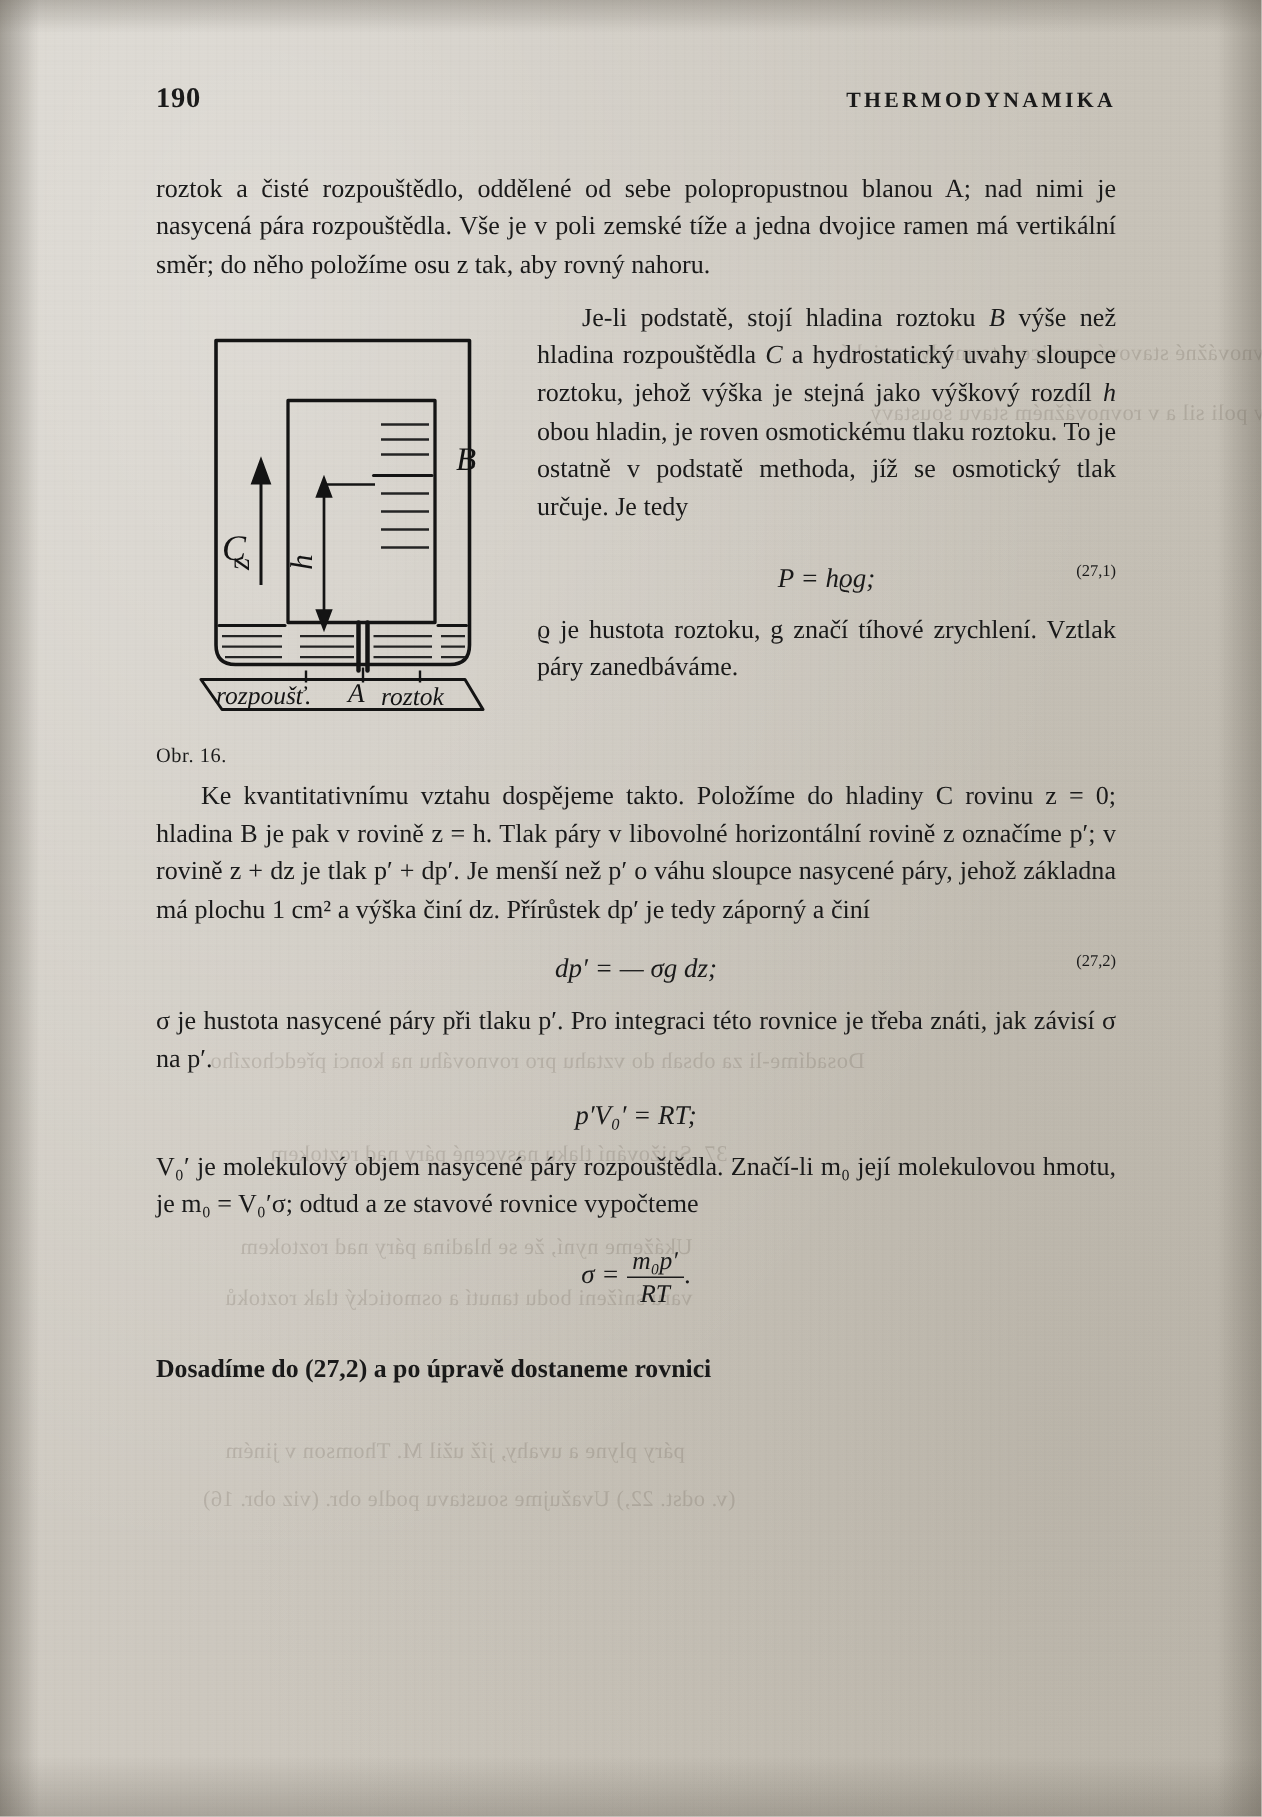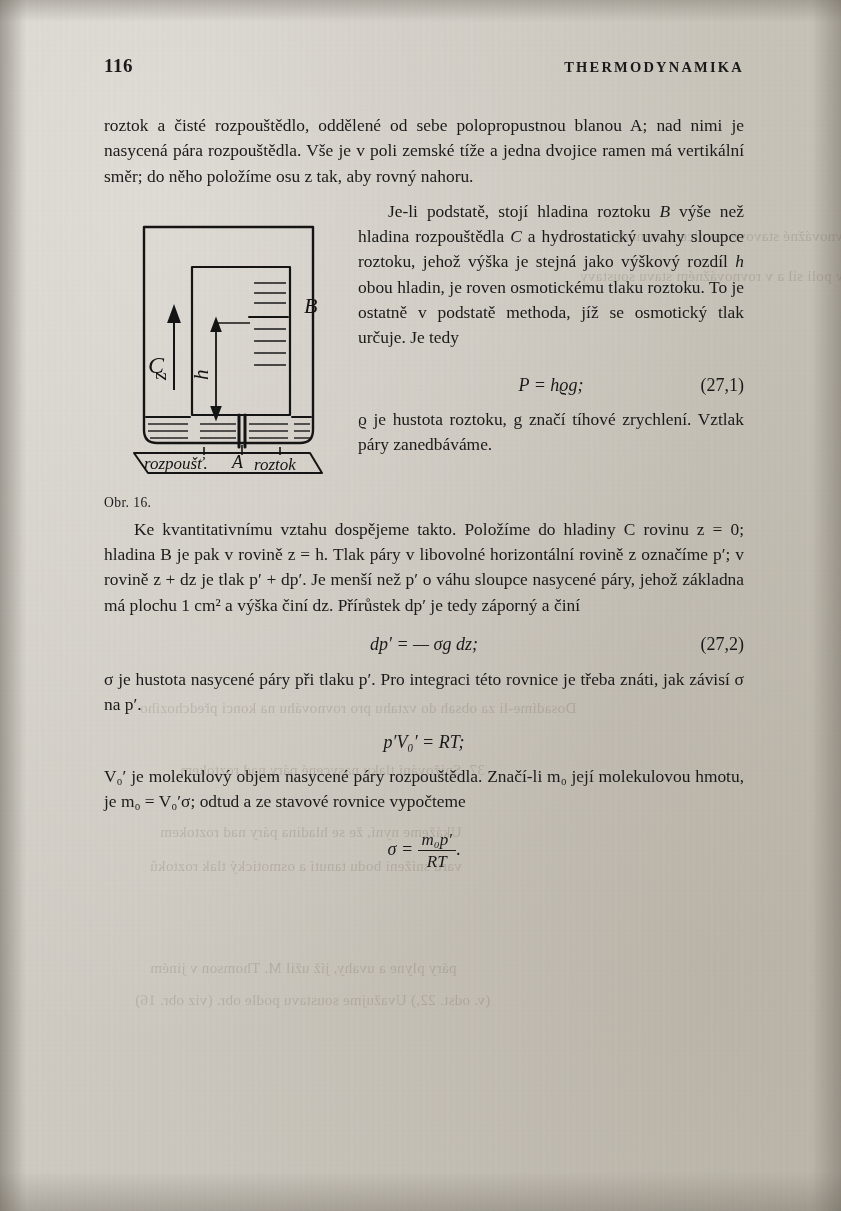--- a/index.html
+++ b/index.html
@@ -108,21 +108,21 @@
   .eq {
     text-align: center;
     font-size: 18px;
     margin: 24px 0 11px 0;
     position: relative;
   }
   .eqnum {
     position: absolute;
     right: 0;
     font-style: normal;
-    font-size: 18px;
+    font-size: 11px;
   }
   .frac {
     display: inline-block;
     vertical-align: middle;
     line-height: 1.12;
     font-size: 17px;
   }
   .frac .num { display: block; padding: 0 4px 1px 4px; border-bottom: 1.3px solid #1a1a1a; }
   .frac .den { display: block; padding: 1px 4px 0 4px; }
 
@@ -154,21 +154,21 @@
 <div class="bleed" style="left:140px; top:700px;">Dosadíme-li za obsah do vztahu pro rovnováhu na konci předchozího</div>
 <div class="bleed" style="left:180px; top:762px;">37. Snižování tlaku nasycené páry nad roztokem</div>
 <div class="bleed" style="left:160px; top:824px;">Ukážeme nyní, že se hladina páry nad roztokem</div>
 <div class="bleed" style="left:150px; top:858px;">varu sníženi bodu tanutí a osmotický tlak roztoků</div>
 <div class="bleed" style="left:150px; top:960px;">páry plyne a uvahy, jíž užil M. Thomson v jiném</div>
 <div class="bleed" style="left:135px; top:992px;">(v. odst. 22,) Uvažujme soustavu podle obr. (viz obr. 16)</div>
 
 <div class="content">
 
   <div class="runhead">
-    <span class="folio">116</span>
+    <span class="folio">190</span>
     <span class="runtitle">THERMODYNAMIKA</span>
   </div>
 
   <p>roztok a čisté rozpouštědlo, oddělené od sebe polopropustnou blanou A; nad nimi je nasycená pára rozpouštědla. Vše je v poli zemské tíže a jedna dvojice ramen má vertikální směr; do něho položíme osu z tak, aby rovný nahoru.</p>
 
   <div class="blockgap"></div>
 
   <div class="clearfix">
     <div class="figure">
       <svg width="238" height="280" viewBox="0 0 238 280">
@@ -274,19 +274,20 @@
   <p style="margin-top:4px;">V₀′ je molekulový objem nasycené páry rozpouštědla. Značí-li m₀ její molekulovou hmotu, je m₀ = V₀′σ; odtud a ze stavové rovnice vypočteme</p>
 
   <div class="eq" style="margin-top:16px;">
     <i>σ =</i>
     <span class="frac">
       <span class="num"><i>m₀p′</i></span>
       <span class="den"><i>RT</i></span>
     </span><span>.</span>
   </div>
 
+  <p style="margin-top:28px; font-weight:bold; font-size:17.2px;">Dosadíme do (27,2) a po úpravě dostaneme rovnici</p>
 
 </div>
 
 <div class="edge-left"></div>
 <div class="edge-right"></div>
 <div class="edge-top"></div>
 <div class="edge-bottom"></div>
 
 </body></html>

